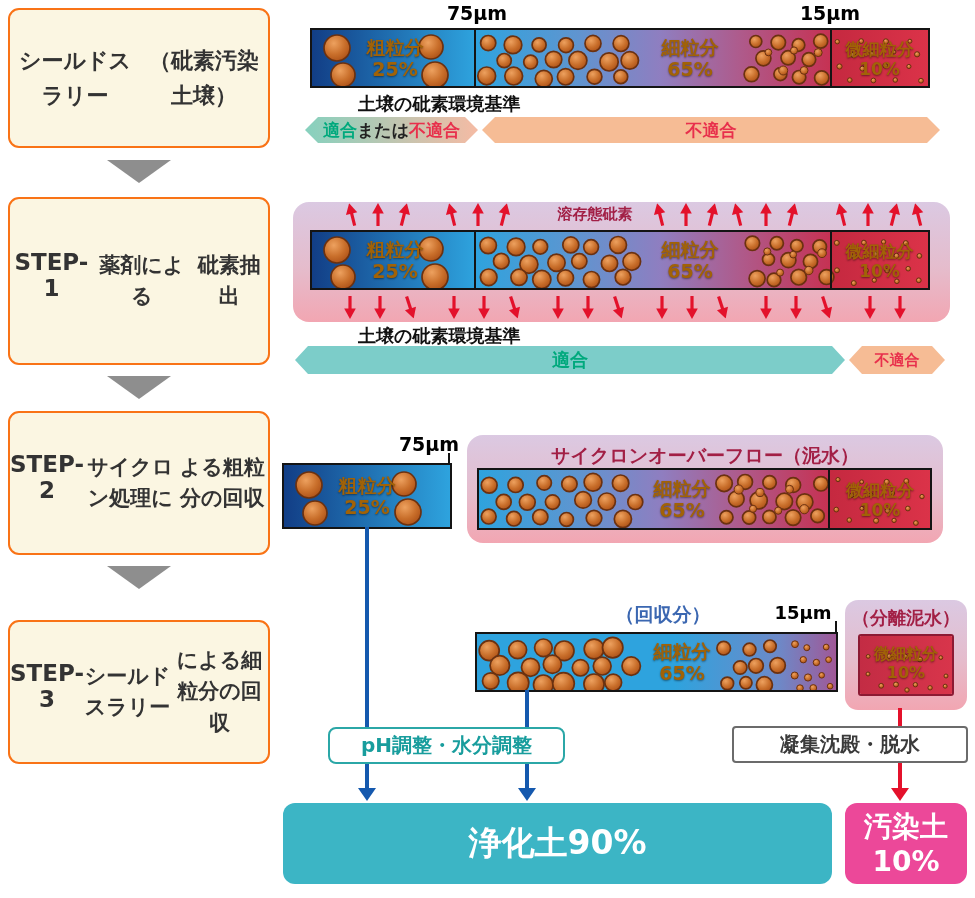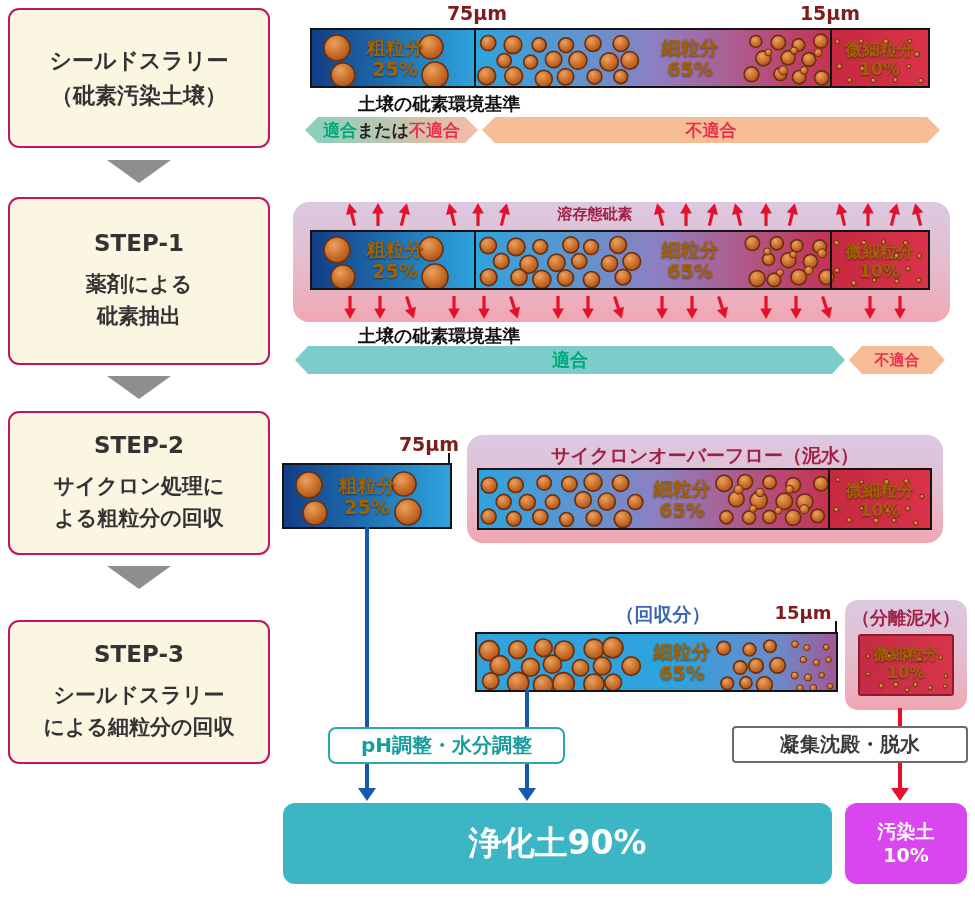--- a/index.html
+++ b/index.html
@@ -1,36 +1,36 @@
 <!DOCTYPE html>
 <html><head>
 <meta charset="utf-8">
 <style>
   html,body{margin:0;padding:0;background:#fff;}
   #canvas{position:relative;width:975px;height:898px;background:#fff;overflow:hidden;
           font-family:"DejaVu Sans","Liberation Sans",sans-serif;}
   
-  .crbox{position:absolute;left:8px;width:262px;background:#FBF6E2;border:2px solid #be185d;
-         border-radius:11px;box-sizing:border-box;display:flex;flex-direction:column;
+  .crbox{position:absolute;left:8px;width:262px;background:#FBF6E2;border:2px solid #f97316;
+         border-radius:11px;box-sizing:border-box;display:flex;
          justify-content:center;align-items:center;text-align:center;color:#333;font-weight:bold;}
   .crbox .t{font-size:23px;margin-bottom:13px;}
   .crbox .d{font-size:21px;line-height:1.5;}
   .src .d{font-size:22px;line-height:1.6;}
   .gtri{position:absolute;width:64px;height:23px;background:#8E8E8E;
         clip-path:polygon(0 0,100% 0,50% 100%);}
   
   .bar{position:absolute;border:2px solid #141414;box-sizing:border-box;overflow:hidden;}
   .sec{position:absolute;top:0;height:100%;}
   .divd{position:absolute;top:0;width:2px;height:100%;background:#141414;}
   .pp{position:absolute;left:0;top:0;}
   .frac{position:absolute;color:#a16207;font-weight:bold;text-align:center;line-height:1.18;
         text-shadow:0 1px 2px rgba(0,0,0,.45);}
   .frac .n,.frac .p{font-size:19px;}
   .frac.sm .n,.frac.sm .p{font-size:17px;}
-  .umlbl{position:absolute;font-weight:bold;font-size:19px;color:#7f1d1d;text-align:center;}
+  .umlbl{position:absolute;font-weight:bold;font-size:19px;color:#000000;text-align:center;}
   .tick{position:absolute;width:2px;background:#111;}
   .stdlbl{position:absolute;font-weight:bold;font-size:18px;color:#111;margin-left:48px;}
   
   .dbl{position:absolute;display:flex;align-items:center;justify-content:center;
        font-weight:bold;font-size:17px;
        clip-path:polygon(13px 0,calc(100% - 13px) 0,100% 50%,calc(100% - 13px) 100%,13px 100%,0 50%);}
   .ok{color:#00A97D;}.ng{color:#E8304C;}.orw{color:#222;}
   
   .pinkbox{position:absolute;border-radius:16px;
            background:linear-gradient(180deg,#DBC9E2 0%,#E5BCCC 55%,#F2A6B2 100%);}
@@ -446,21 +446,21 @@
   <div class="procbox ph" style="left:328px;top:727px;width:237px;height:37px">
     <span>pH調整・水分調整</span>
   </div>
   <div class="procbox coag" style="left:732px;top:726px;width:236px;height:37px">
     <span>凝集沈殿・脱水</span>
   </div>
 
   <div class="outbox" style="left:283px;top:803px;width:549px;height:81px;background:#3CB5C5;font-size:33px">
     <div>浄化土90%</div>
   </div>
-  <div class="outbox" style="left:845px;top:803px;width:122px;height:81px;background:#d946ef;font-size:19px;line-height:1.25">
+  <div class="outbox" style="left:845px;top:803px;width:122px;height:81px;background:#ec4899;font-size:28px;line-height:1.25">
     <div>汚染土</div>
     <div>10%</div>
   </div>
 
 <div class="rarw" style="left: 345px; top: 203px; transform: rotate(-14deg);"><svg width="14" height="24" viewBox="0 0 14 24">
         <path d="M7 23 L7 8" stroke="#E3112B" stroke-width="3.2" fill="none"></path>
         <polygon points="7,0 1.2,10.5 12.8,10.5" fill="#E3112B"></polygon>
       </svg></div>
     <div class="rarw" style="left: 371px; top: 203px; transform: rotate(0deg);"><svg width="14" height="24" viewBox="0 0 14 24">
         <path d="M7 23 L7 8" stroke="#E3112B" stroke-width="3.2" fill="none"></path>

